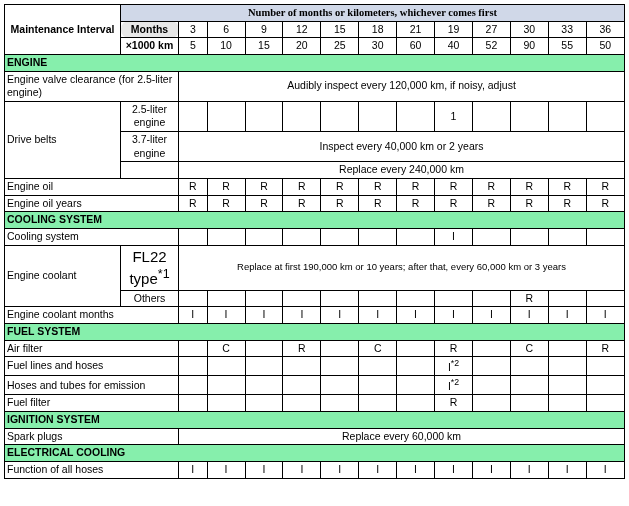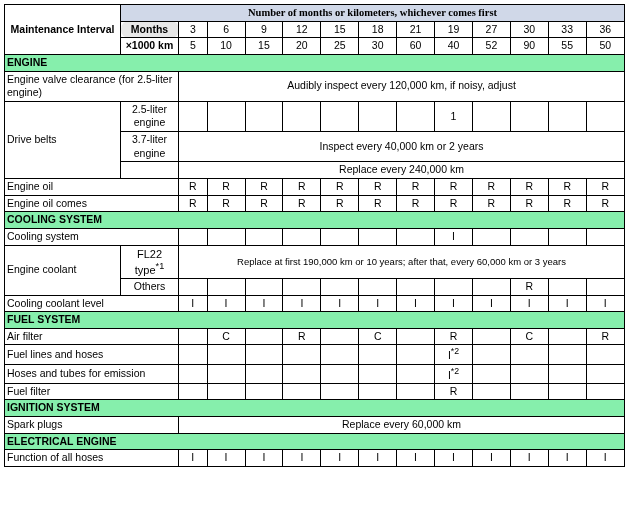--- a/index.html
+++ b/index.html
@@ -140,21 +140,21 @@
       <td>R</td>
       <td>R</td>
       <td>R</td>
       <td>R</td>
       <td>R</td>
       <td>R</td>
       <td>R</td>
     </tr>
 
     <tr>
-      <td colspan="2" class="left-align">Engine oil comes</td>
+      <td colspan="2" class="left-align">Engine oil years</td>
       <td>R</td>
       <td>R</td>
       <td>R</td>
       <td>R</td>
       <td>R</td>
       <td>R</td>
       <td>R</td>
       <td>R</td>
       <td>R</td>
       <td>R</td>
@@ -177,42 +177,42 @@
       <td></td>
       <td>I</td>
       <td></td>
       <td></td>
       <td></td>
       <td></td>
     </tr>
 
     <tr>
       <td class="left-align" rowspan="2">Engine coolant</td>
-      <td style="font-size:11px;">FL22 type<sup>*1</sup></td>
+      <td style="font-size:15px;">FL22 type<sup>*1</sup></td>
       <td colspan="12" style="font-size:9.5px;margin-left:44px;">Replace at first 190,000 km or 10 years; after that, every 60,000 km or 3 years</td>
     </tr>
 
     <tr>
       <td>Others</td>
       <td></td>
       <td></td>
       <td></td>
       <td></td>
       <td></td>
       <td></td>
       <td></td>
       <td></td>
       <td></td>
       <td>R</td>
       <td></td>
       <td></td>
     </tr>
 
     <tr>
-      <td colspan="2" class="left-align">Cooling coolant level</td>
+      <td colspan="2" class="left-align">Engine coolant months</td>
       <td>I</td>
       <td>I</td>
       <td>I</td>
       <td>I</td>
       <td>I</td>
       <td>I</td>
       <td>I</td>
       <td>I</td>
       <td>I</td>
       <td>I</td>
@@ -291,21 +291,21 @@
     <tr>
       <td colspan="14" class="section-header"><strong>IGNITION SYSTEM</strong></td>
     </tr>
 
     <tr>
       <td colspan="2" class="left-align">Spark plugs</td>
       <td colspan="12">Replace every 60,000 km</td>
     </tr>
 
     <tr>
-      <td colspan="14" class="section-header"><strong>ELECTRICAL ENGINE</strong></td>
+      <td colspan="14" class="section-header"><strong>ELECTRICAL COOLING</strong></td>
     </tr>
 
     <tr>
       <td colspan="2" class="left-align">Function of all hoses</td>
       <td>I</td>
       <td>I</td>
       <td>I</td>
       <td>I</td>
       <td>I</td>
       <td>I</td>

